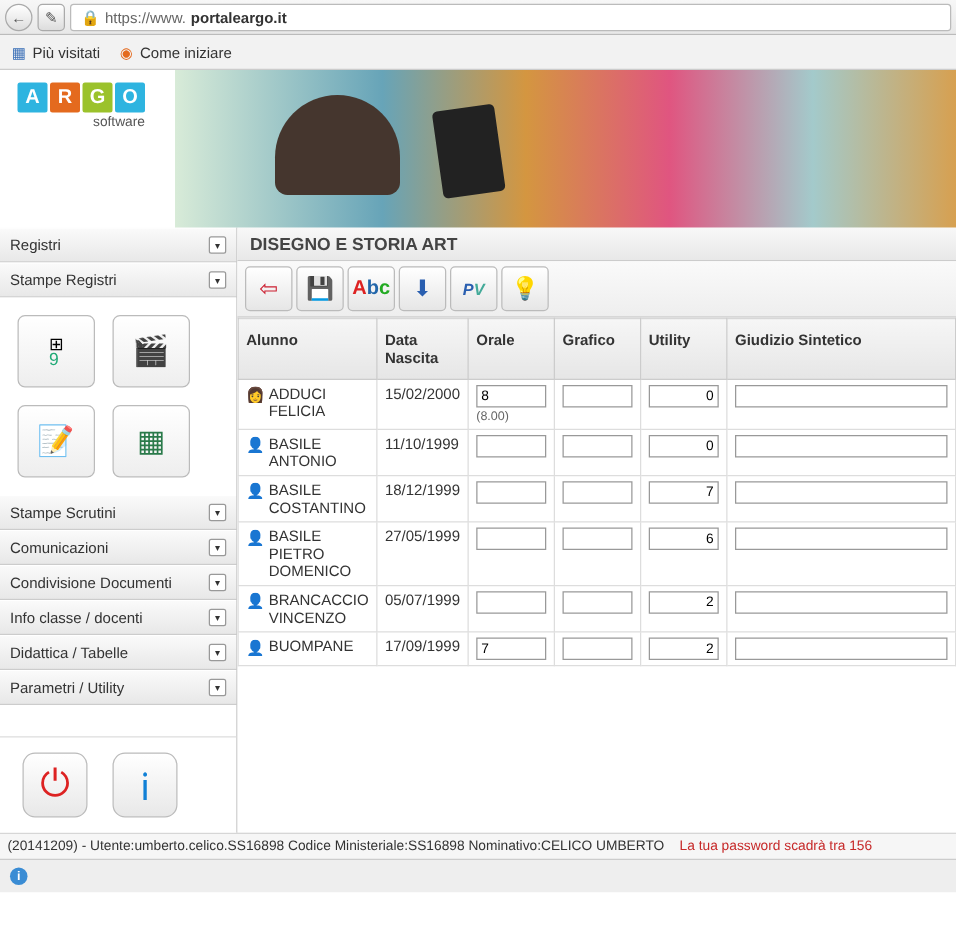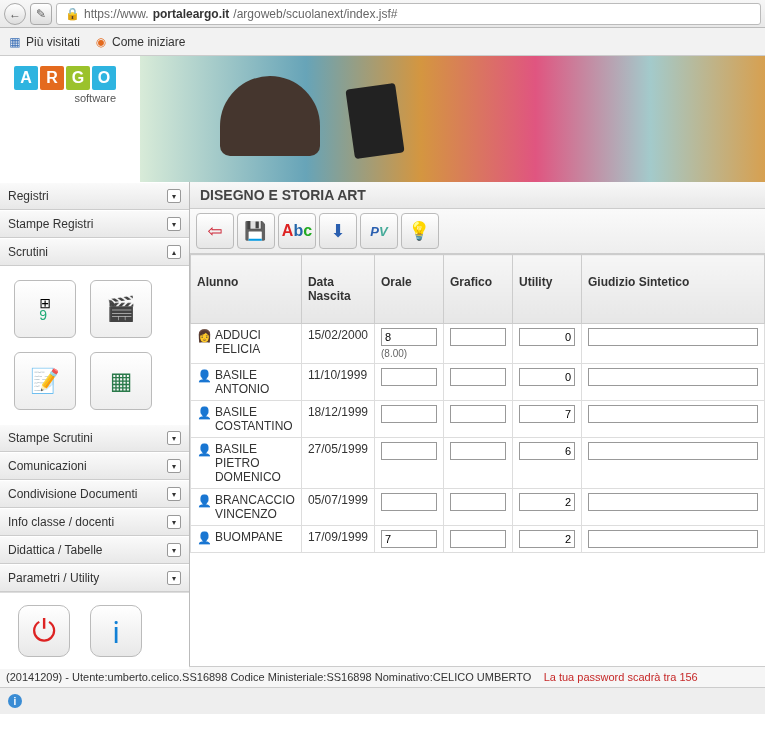--- a/index.html
+++ b/index.html
@@ -45,21 +45,21 @@
   .info { color: #1180d6; }
 
   
   .content { flex: 1; display: flex; flex-direction: column; background: #fff; }
   .content-title { padding: 5px 10px; font-size: 14px; font-weight: bold; color: #444; background: linear-gradient(#f8f8f8,#e8e8e8); border-bottom: 1px solid #ccc; }
   .toolbar { display: flex; gap: 3px; padding: 4px 6px; background: linear-gradient(#fafafa,#eee); border-bottom: 1px solid #ccc; }
   .tb-btn { width: 38px; height: 36px; border: 1px solid #bbb; border-radius: 4px; background: linear-gradient(#fff,#e6e6e6); display: flex; align-items: center; justify-content: center; cursor: pointer; font-size: 18px; }
   
   .grid { flex: 1; overflow: auto; }
   table { border-collapse: collapse; width: 100%; }
-  th { background: linear-gradient(#f6f6f6,#e6e6e6); border: 1px solid #ccc; padding: 20px 6px; text-align: left; font-size: 12px; font-weight: bold; color: #333; vertical-align: top; }
+  th { background: linear-gradient(#f6f6f6,#e6e6e6); border: 1px solid #ccc; padding: 10px 6px; text-align: left; font-size: 12px; font-weight: bold; color: #333; vertical-align: top; }
   td { border: 1px solid #ddd; padding: 4px 6px; vertical-align: top; font-size: 12px; color: #333; }
   .student { display: flex; align-items: flex-start; gap: 3px; }
   .sicon { font-size: 12px; margin-top: 1px; }
   .female { color: #d66ca0; }
   .male { color: #4a90d9; }
   input.cell { width: 56px; height: 18px; border: 1px solid #999; font-size: 11px; padding: 0 3px; }
   input.cell.right { text-align: right; }
   input.giud { width: 170px; height: 18px; border: 1px solid #999; font-size: 11px; padding: 0 3px; }
   .subval { font-size: 10px; color: #666; margin-top: 2px; }
   
@@ -79,21 +79,20 @@
 </head>
 <body>
 
 <div class="browser-bar">
   <div class="nav-btn">←</div>
   <div class="nav-btn" style="border-radius:4px;">✎</div>
   <div class="url-bar">
     <span class="lock-icon">🔒</span>
     <span>https://www.</span>
       <span class="domain" style="font-weight:bold;">portaleargo.it</span>
-      <span>/argoweb/scuolanext/index.jsf#</span>
   </div>
 </div>
 <div class="bookmarks-bar">
   <div class="bookmark">
     <span class="bm-icon" style="color:#3a6fb7;">▦</span>
     <span>Più visitati</span>
   </div>
   <div class="bookmark">
     <span class="bm-icon" style="color:#e46a1e;">◉</span>
     <span>Come iniziare</span>
@@ -117,24 +116,20 @@
 <div class="main">
 
   <div class="sidebar">
     <div class="sb-item">
       <span>Registri</span>
       <span class="sb-toggle">▾</span>
     </div>
     <div class="sb-item">
       <span>Stampe Registri</span>
       <span class="sb-toggle">▾</span>
-    </div>
-    <div class="sb-item">
-      <span>Scrutini</span>
-      <span class="sb-toggle">▴</span>
     </div>
     <div class="sb-icons">
       <div class="sb-tool">
           <span style="font-size:14px;line-height:12px;">⊞<br><span style="color:#2a7;">9</span></span>
         </div>
       <div class="sb-tool">
           <span>🎬</span>
         </div>
       <div class="sb-tool">
           <span>📝</span>

